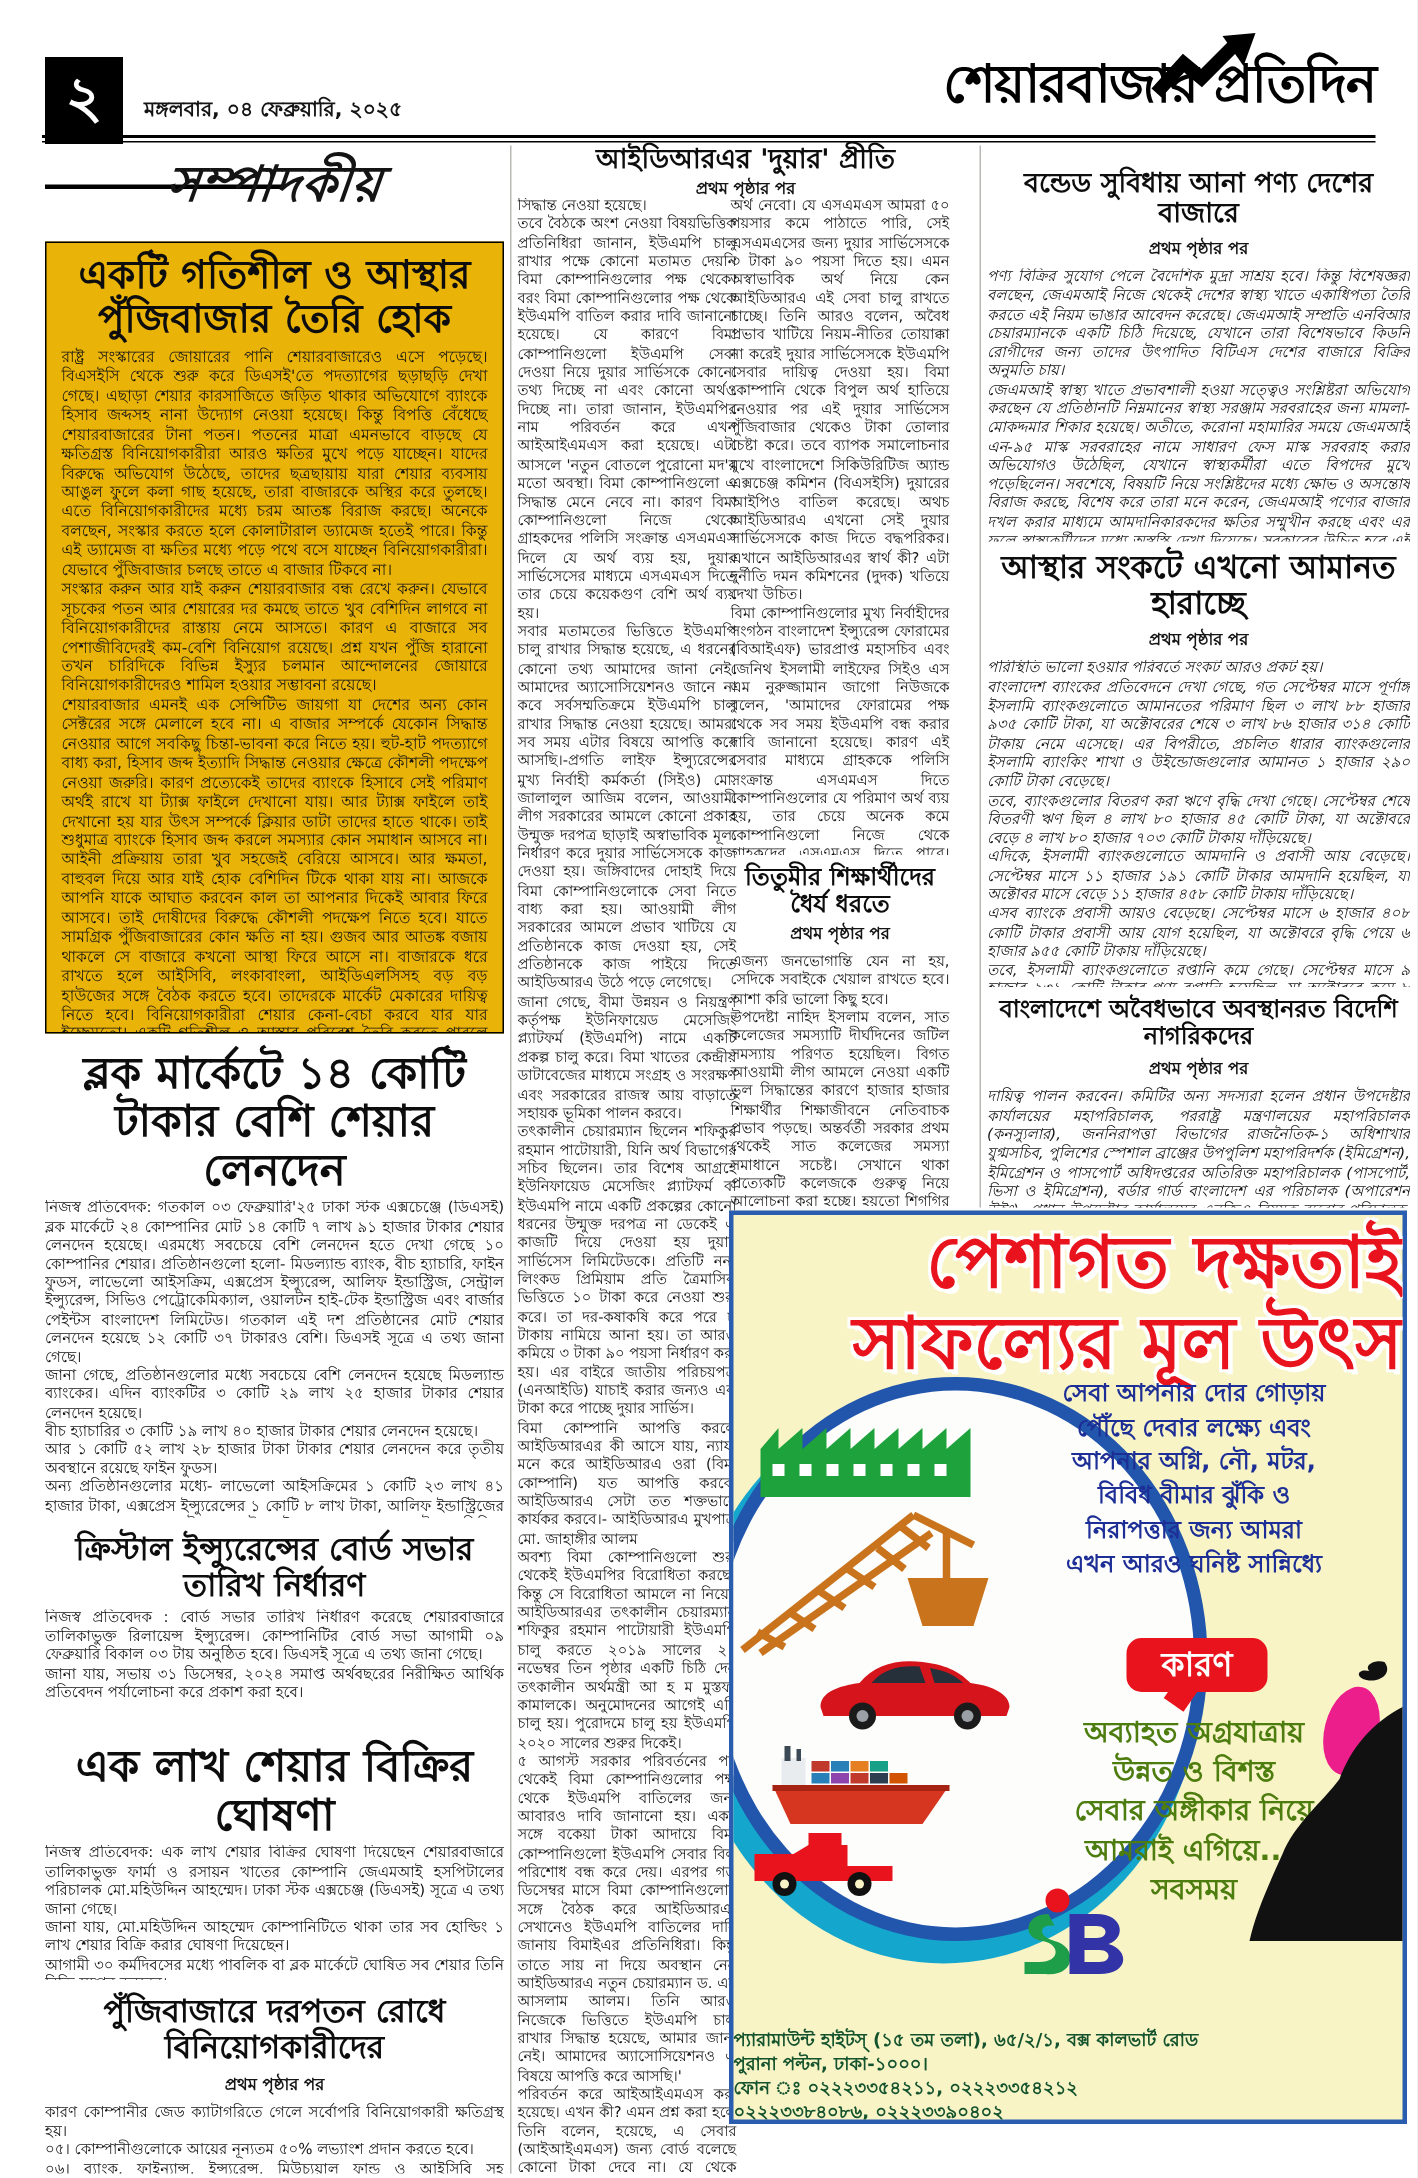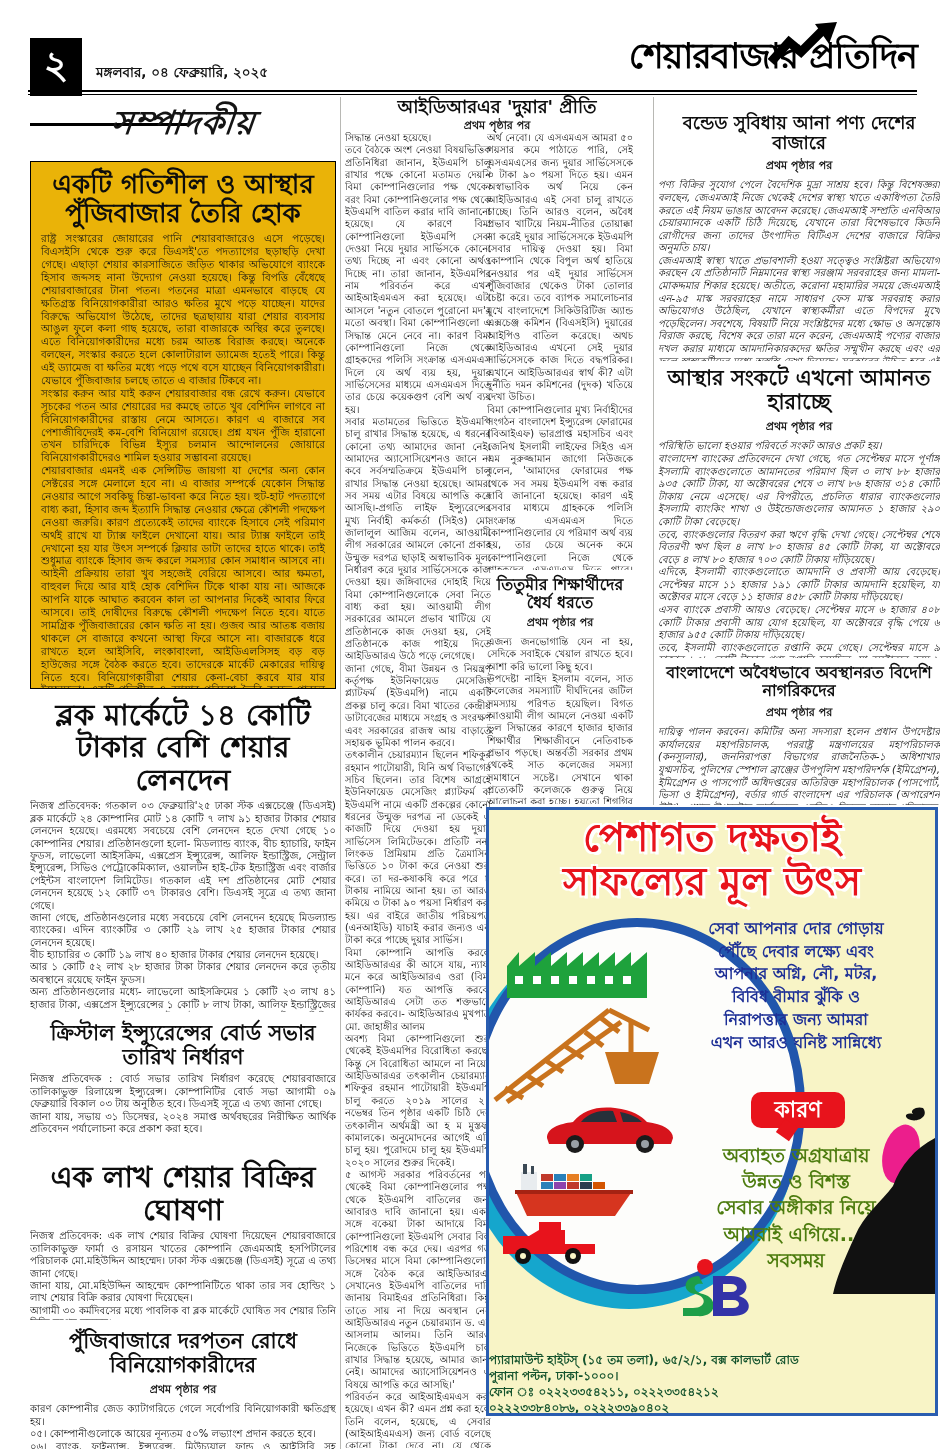--- a/index.html
+++ b/index.html
@@ -33,21 +33,21 @@
   #mid-head{position:absolute;left:345px;top:97px;width:304px;text-align:center;}
   #mid-col1{position:absolute;left:345px;top:132px;width:146px;height:1316px;overflow:hidden;}
   #mid-col2{position:absolute;left:487px;top:132px;width:146px;height:672px;overflow:hidden;}
   #mid-col1 .body-text,#mid-col2 .body-text{font-size:9.8px;line-height:1.26;}
   #right-col{position:absolute;left:658px;top:97px;width:282px;height:708px;overflow:hidden;}
   #right-col .body-text{font-size:10px;line-height:1.26;font-style:italic;}
   .fixed-clip{overflow:hidden;}
   
   #ad{position:absolute;left:486px;top:807px;width:452px;height:609px;background:#f8f4c6;
       border:3.5px solid #2a5db0;box-sizing:border-box;overflow:hidden;}
-  #ad-headline{position:absolute;left:0;right:0;top:6px;text-align:center;font-size:39px;font-weight:800;
+  #ad-headline{position:absolute;left:0;right:0;top:6px;text-align:right;font-size:48px;font-weight:800;
       color:#e8131c;line-height:1.12;white-space:pre-line;
       text-shadow:-2px -2px 0 #fff,2px -2px 0 #fff,-2px 2px 0 #fff,2px 2px 0 #fff,3px 3px 0 #fff;}
   #ad-circle{position:absolute;left:-20px;top:108px;width:336px;height:376px;border-radius:50%;
       background:#fdfdfb;border:9px solid #2156ac;box-shadow:-8px 12px 0 3px #15a6cd;box-sizing:border-box;}
   .ad-icon{position:absolute;}
   #ad-bluetext{position:absolute;left:170px;top:108px;width:274px;text-align:center;font-size:16px;
       font-weight:800;color:#1d2f96;line-height:1.42;white-space:pre-line;}
   #ad-badge{position:absolute;left:262px;top:282px;width:94px;height:36px;background:#e8131c;border-radius:10px;
       color:#fff;font-size:22px;font-weight:800;display:flex;align-items:center;justify-content:center;}
   #ad-badge-tail{position:absolute;left:290px;top:312px;width:16px;height:16px;background:#e8131c;transform:rotate(35deg);}

